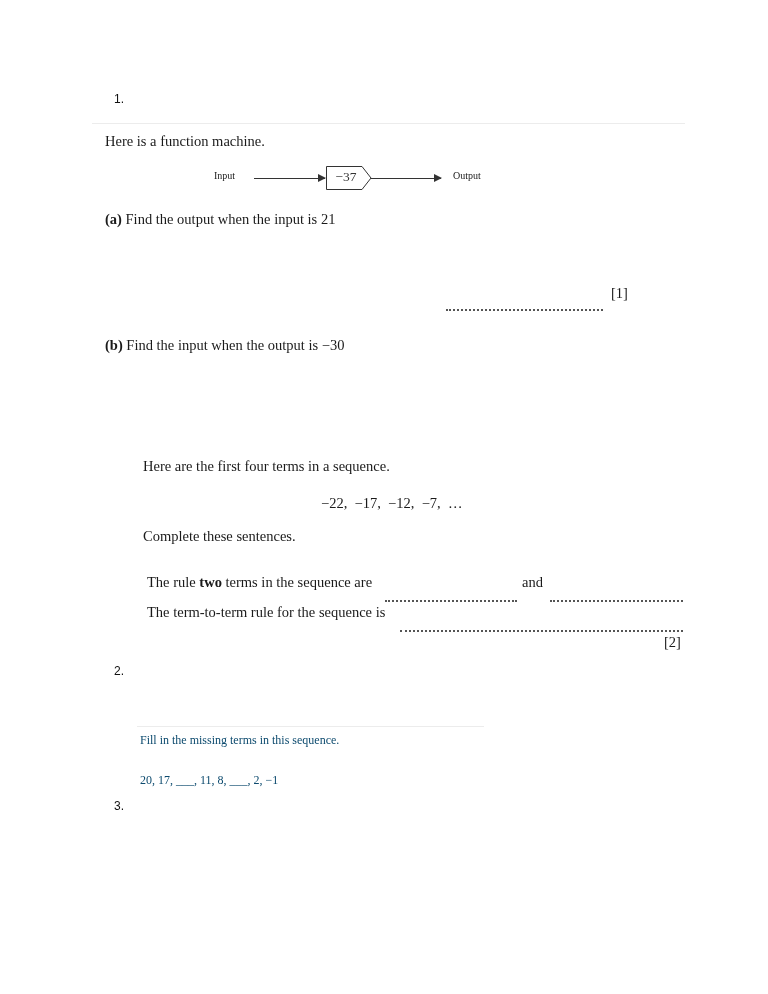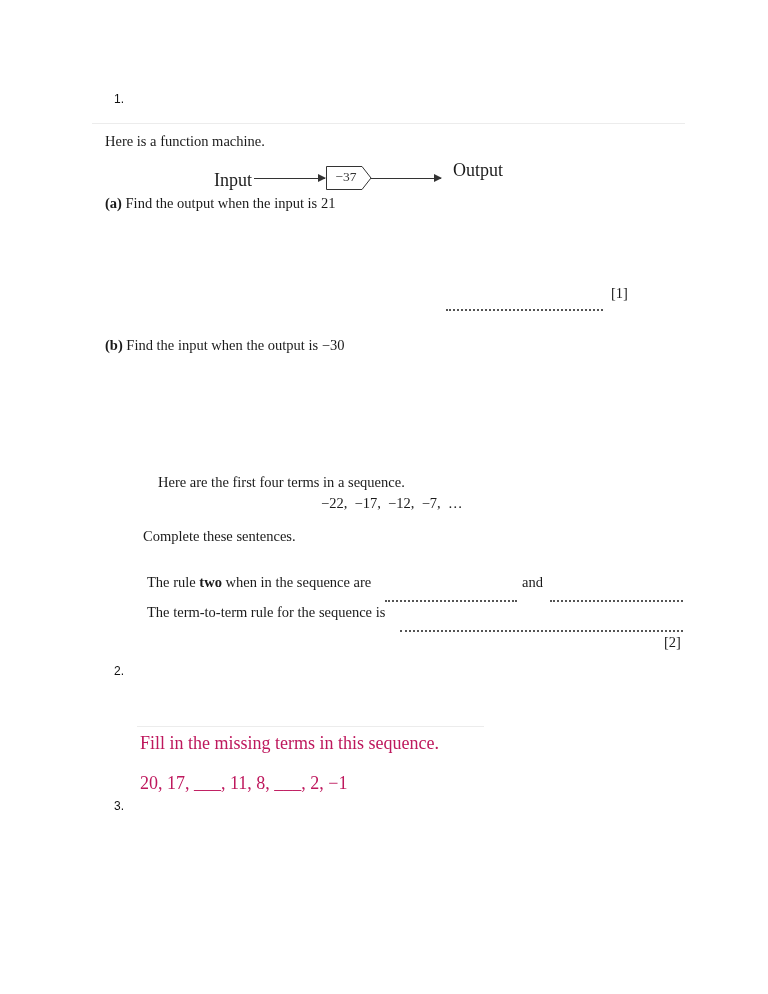--- a/index.html
+++ b/index.html
@@ -1,34 +1,34 @@
 <!DOCTYPE html>
 <html><head>
   <meta charset="utf-8">
   <style>
     html, body { margin: 0; padding: 0; background: #ffffff; }
     body { width: 768px; height: 994px; position: relative; overflow: hidden; color: #1a1a1a; }
     .abs { position: absolute; }
     .qnum { font-family: "Liberation Sans", sans-serif; font-size: 12px; color: #111; }
     .serif { font-family: "Liberation Serif", serif; }
     .t14 { font-size: 14.5px; text-align: right; }
-    .t13 { font-size: 18px; }
+    .t13 { font-size: 10px; }
     .sep { height: 1px; background: #ececec; }
     .dots { display: inline-block; border-bottom: 2px dotted #555; height: 0; }
     .fm-box {
       position: absolute; left: 326px; top: 166px; width: 46px; height: 23px;
     }
     .fm-box svg { position: absolute; left: 0; top: 0; }
     .fm-label { position: absolute; left: 0; top: 3px; width: 40px; text-align: center; font-family: "Liberation Serif", serif; font-size: 13.5px; color: #333; }
     .arrow { position: absolute; height: 1px; background: #333; }
     .arrow::after {
       content: ""; position: absolute; right: -1px; top: -4px;
       border-left: 8px solid #333; border-top: 4.5px solid transparent; border-bottom: 4.5px solid transparent;
     }
-    .seq-big { font-family: "Liberation Serif", serif; font-size: 18px; color: #be185d; }
+    .seq-big { font-family: "Liberation Serif", serif; font-size: 12px; color: #0c4a6e; }
     b { font-weight: bold; }
   </style>
 </head>
 <body>
 
 <div class="abs qnum" style="left:114px; top:92px;">1.</div>
 
 <div class="abs sep" style="left:92px; top:123px; width:593px;"></div>
 
 <div class="abs serif t14" style="left:105px; top:133px;">Here is a function machine.</div>
@@ -36,44 +36,44 @@
 <div>
   <div class="abs serif t13" style="left:214px; top:170px;">Input</div>
   <div class="arrow" style="left:254px; top:178px; width:71px;"></div>
   <div class="fm-box">
     <svg width="48" height="25" viewBox="0 0 48 25">
       <polygon points="0.5,0.5 36,0.5 45,12 36,23.5 0.5,23.5" fill="#fff" stroke="#333" stroke-width="1"></polygon>
     </svg>
     <div class="fm-label">−37</div>
   </div>
   <div class="arrow" style="left:371px; top:178px; width:70px;"></div>
-  <div class="abs serif t13" style="left:453px; top:160px;">Output</div>
+  <div class="abs serif t13" style="left:453px; top:170px;">Output</div>
 </div>
 
-<div class="abs serif t14" style="left:105px; top:195px;">
+<div class="abs serif t14" style="left:105px; top:211px;">
   <b>(a)</b>
   <span>Find the output when the input is 21</span>
 </div>
 
 <div class="abs" style="left:446px; top:297px;">
   <span class="dots" style="width:157px;"></span>
 </div>
 <div class="abs serif t14" style="left:611px; top:285px;">[1]</div>
 
 <div class="abs serif t14" style="left:105px; top:337px;">
   <b>(b)</b>
   <span>Find the input when the output is −30</span>
 </div>
 
-<div class="abs serif t14" style="left:158px; top:458px;margin-top:16px;">Here are the first four terms in a sequence.</div>
+<div class="abs serif t14" style="left:143px; top:458px;">Here are the first four terms in a sequence.</div>
 <div class="abs serif t14" style="left:321px; top:495px; white-space:pre;">−22,  −17,  −12,  −7,  …</div>
 <div class="abs serif t14" style="left:143px; top:528px;">Complete these sentences.</div>
 
 <div class="abs serif t14" style="left:147px; top:574px; white-space:nowrap;">
-  <span>The rule </span><b>two</b><span> when in the sequence are</span>
+  <span>The rule </span><b>two</b><span> terms in the sequence are</span>
 </div>
 <div class="abs" style="left:385px; top:588px;">
   <span class="dots" style="width:132px;"></span>
 </div>
 <div class="abs serif t14" style="left:522px; top:574px;">and</div>
 <div class="abs" style="left:550px; top:588px;">
   <span class="dots" style="width:133px;"></span>
 </div>
 
 <div class="abs serif t14" style="left:147px; top:604px; white-space:nowrap;">The term-to-term rule for the sequence is</div>

